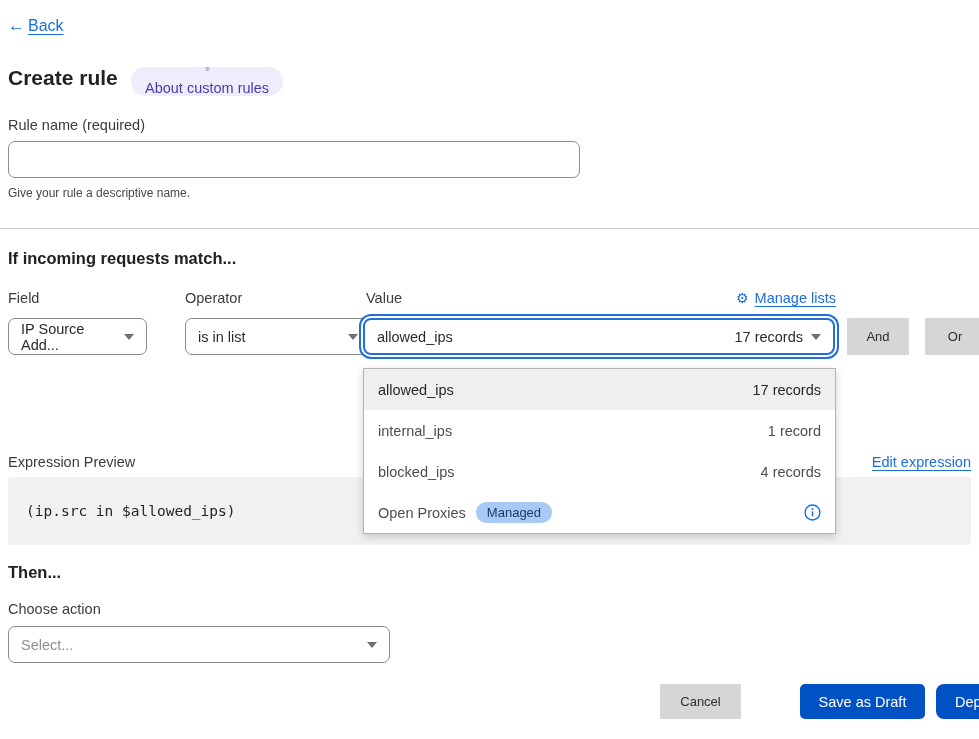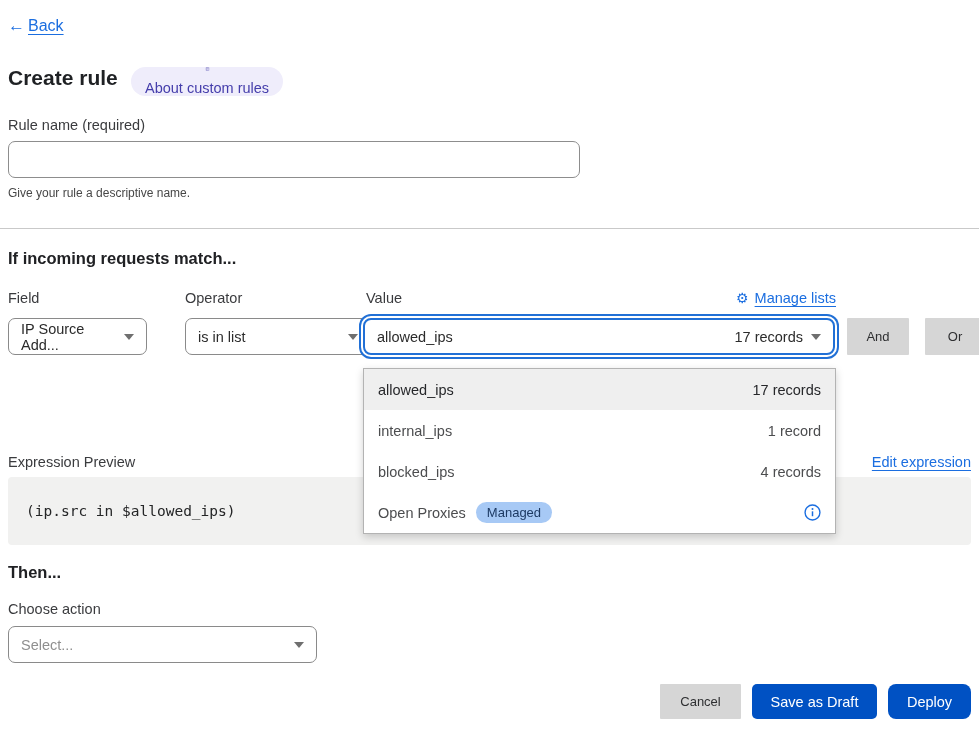--- a/index.html
+++ b/index.html
@@ -44,21 +44,21 @@
   .select{position:absolute;height:37px;box-sizing:border-box;border:1px solid #8a8a8a;border-radius:7px;
     background:#fff;display:flex;align-items:center;justify-content:space-between;padding:0 12px;
     font-size:14.5px;color:#2b2b2b;cursor:pointer;}
   .caret{width:0;height:0;border-left:5px solid transparent;border-right:5px solid transparent;
     border-top:6px solid #6f6f6f;flex:none;margin-left:8px;}
   .field-select{left:8px;top:318px;width:139px;}
   .operator-select{left:185px;top:318px;width:186px;}
   .value-select{left:363px;top:318px;width:472px;z-index:5;border:2px solid var(--focus_ring);border-radius:8px;
     box-shadow:0 0 0 2px #fff,0 0 0 4px var(--focus_ring);}
   .value-right{display:flex;align-items:center;}
-  .action-select{left:8px;top:626px;width:309px;}
+  .action-select{left:8px;top:626px;width:382px;}
   .placeholder{color:#8f8f8f;}
 
   
   .gray-btn{position:absolute;border:none;background:var(--gray_button_bg);border-radius:1px;color:#2e2f31;
     font-size:13px;font-family:inherit;cursor:pointer;}
   .and-btn{left:847px;top:318px;width:62px;height:37px;}
   .or-btn{left:925px;top:318px;width:60px;height:37px;}
 
   
   .dropdown-panel{position:absolute;left:363px;top:368px;width:473px;background:#fff;border:1px solid #b3b3b3;
@@ -75,21 +75,21 @@
   .expr-label{position:absolute;left:8px;top:454px;font-size:14.5px;color:#3a3b3e;}
   .edit-expression{position:absolute;right:8px;top:454px;font-size:14.5px;}
   .expr-block{position:absolute;left:8px;top:477px;width:963px;height:68px;box-sizing:border-box;
     background:var(--expr_bg);border-radius:4px;display:flex;align-items:center;padding-left:18px;}
   .expr-block code{font-family:"DejaVu Sans Mono","Liberation Mono",monospace;font-size:14.5px;color:#242526;}
 
   .action-label{left:8px;top:601px;}
 
   
   .blue-btn{position:absolute;border:none;background:var(--primary_blue);color:#fff;border-radius:5px;
-    font-size:14.5px;font-family:inherit;cursor:pointer;}
+    font-size:14.5px;font-family:inherit;cursor:pointer;margin-left:48px;}
   .cancel-btn{left:660px;top:684px;width:81px;height:35px;}
   .save-btn{left:752px;top:684px;width:125px;height:35px;}
   .deploy-btn{left:888px;top:684px;width:83px;height:35px;border-radius:8px;}
 </style>
 </head>
 <body>
 
 <div class="page">
 
   <a class="back link">

